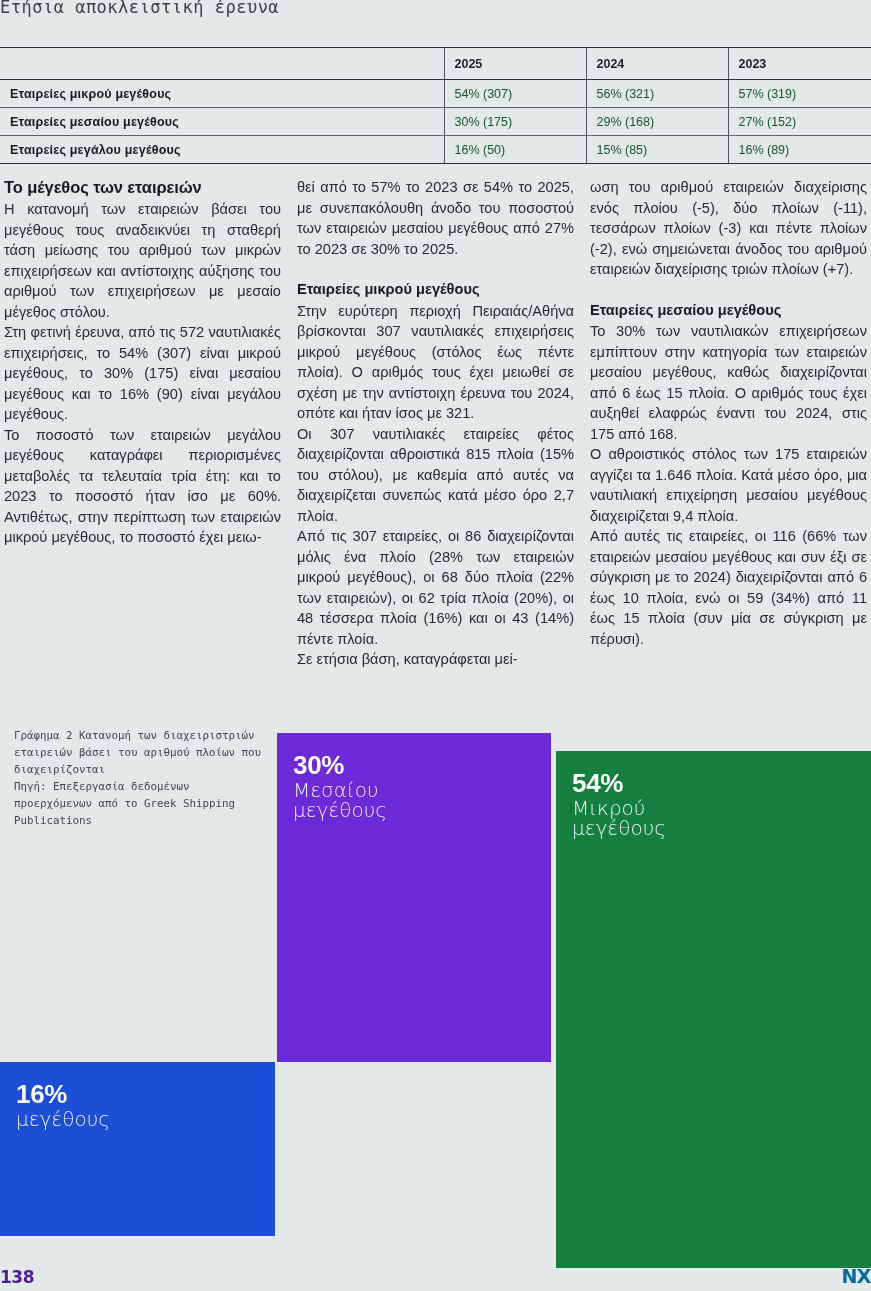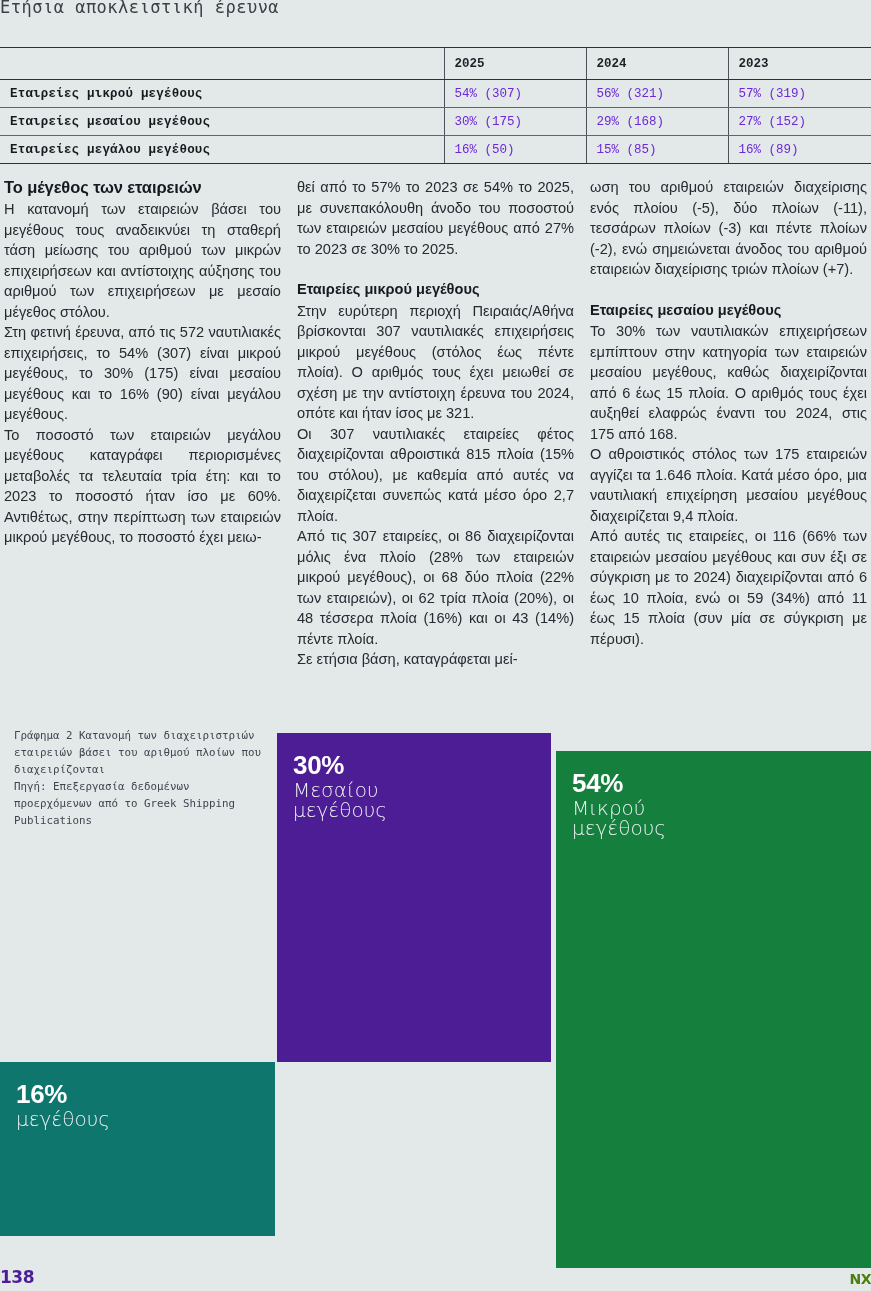--- a/index.html
+++ b/index.html
@@ -30,21 +30,21 @@
     white-space: nowrap;
   }
 
   
   .data-table {
     position: absolute;
     left: 0;
     top: 47px;
     width: 871px;
     border-collapse: collapse;
-    font-family: Liberation Mono, monospace;
+    font-family: Liberation Sans, sans-serif;
     table-layout: fixed;
   }
   .data-table col.c-label { width: 444px; }
   .data-table col.c-y     { width: 142px; }
   .data-table col.c-ylast { width: 143px; }
 
   .data-table tr.hdr-row td {
     height: 31px;
     border-top: 1.5px solid #2c3338;
     border-bottom: 1.5px solid #2c3338;
@@ -52,21 +52,21 @@
     font-size: 12.5px;
     font-weight: bold;
     color: #1b2227;
     vertical-align: middle;
   }
   .data-table tr.body-row td {
     height: 27px;
     border-bottom: 1px solid #5d666d;
     padding: 0 0 0 10px;
     font-size: 12.5px;
-    color: #6d28d9;
+    color: #14532d;
     vertical-align: middle;
   }
   .data-table tr.body-row td.lbl {
     font-weight: bold;
     color: #141a1e;
     letter-spacing: 0.2px;
   }
   .data-table td.sep { border-left: 1.2px solid #4a5359; }
   .data-table tr.last-row td { border-bottom: 1.5px solid #2c3338; }
 
@@ -157,56 +157,56 @@
     line-height: 20px;
     display: block;
     color: #eef1f4;
     font-weight: 300;
   }
   .tile-medium {
     left: 277px;
     top: 3px;
     width: 274px;
     height: 329px;
-    background: #4c1d95;
+    background: #6d28d9;
   }
   .tile-small {
     left: 556px;
     top: 21px;
     width: 315px;
     height: 517px;
     background: #15803d;
   }
   .tile-large {
     left: 0px;
     top: 332px;
     width: 275px;
     height: 174px;
-    background: #0f766e;
+    background: #1d4ed8;
   }
 
   
   .footer-page-number {
     position: absolute;
     left: 0;
     bottom: 4px;
     font-family: "DejaVu Sans", sans-serif;
     font-size: 17px;
     font-weight: bold;
     color: #4c1d95;
     letter-spacing: -0.5px;
   }
   .footer-brand {
     position: absolute;
     right: 0;
     bottom: 4px;
     font-family: "DejaVu Sans", sans-serif;
-    font-size: 14px;
-    font-weight: bold;
-    color: #4d7c0f;
+    font-size: 19px;
+    font-weight: bold;
+    color: #0369a1;
     letter-spacing: -0.5px;
   }
 </style>
 </head>
 <body>
 
 <div class="page-header">Ετήσια αποκλειστική έρευνα</div>
 
 <table class="data-table">
   <colgroup>

